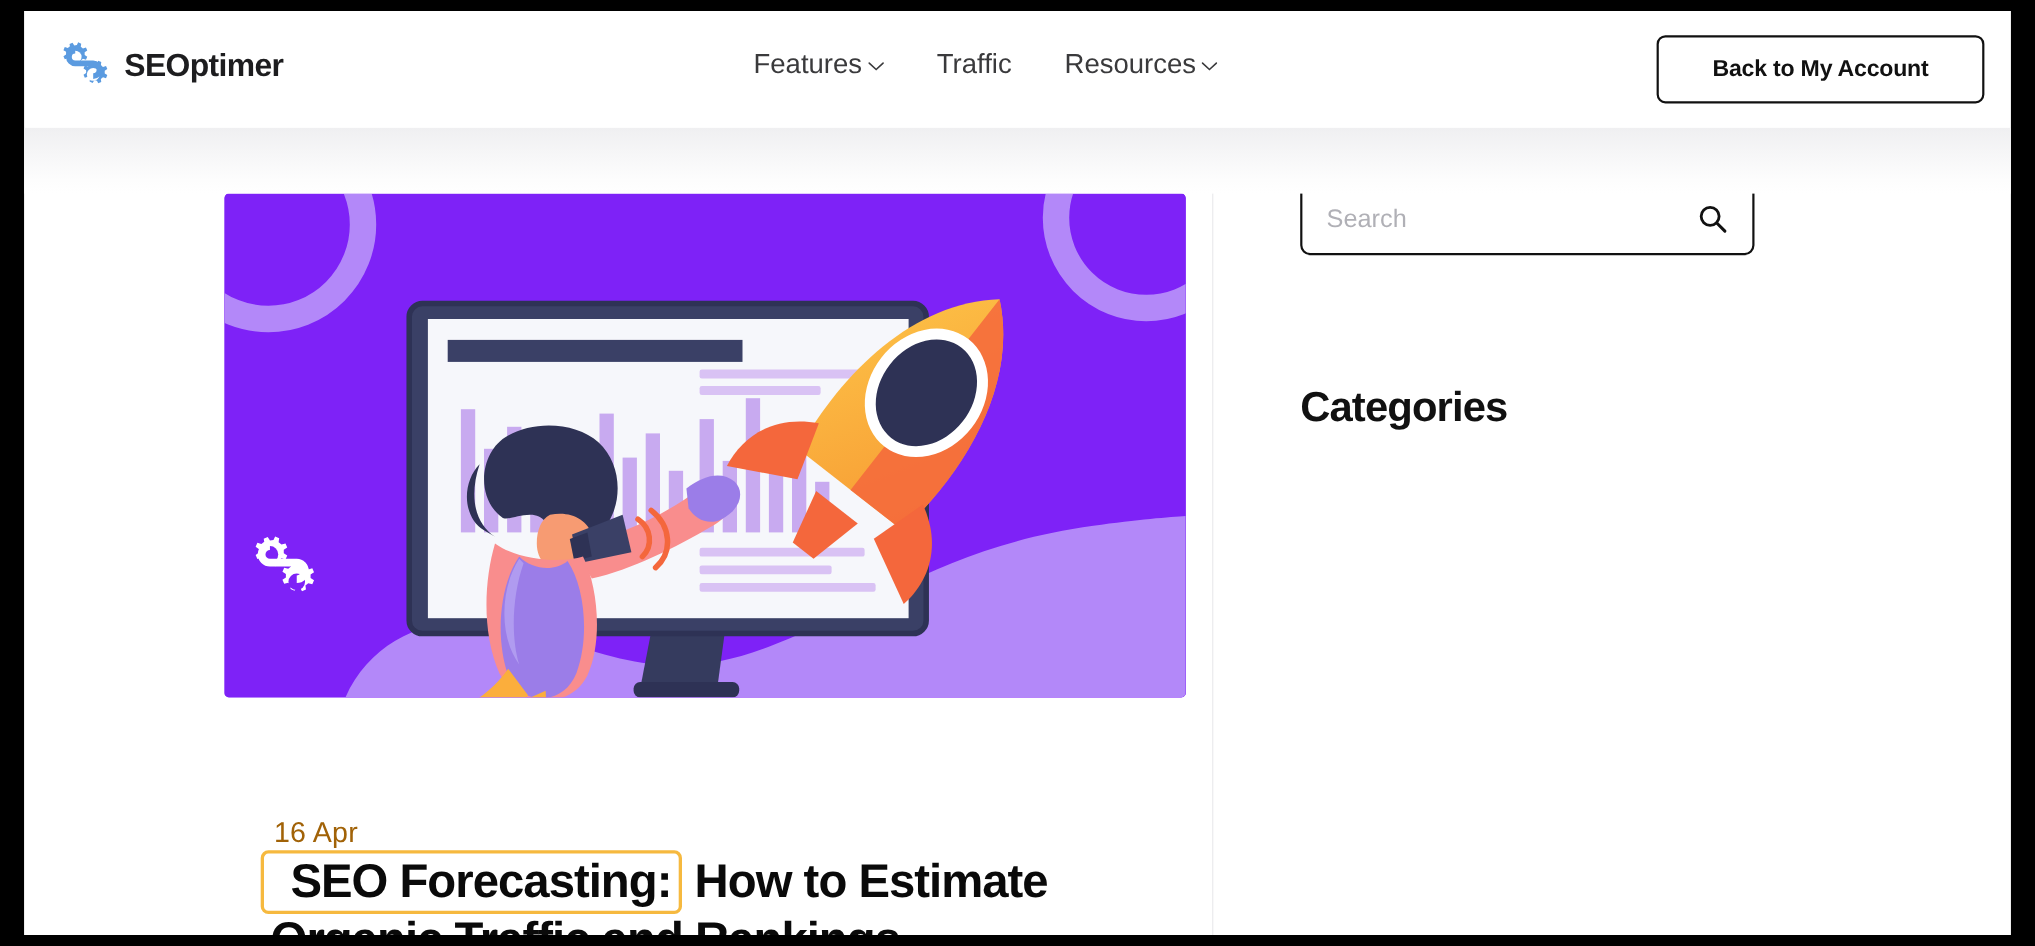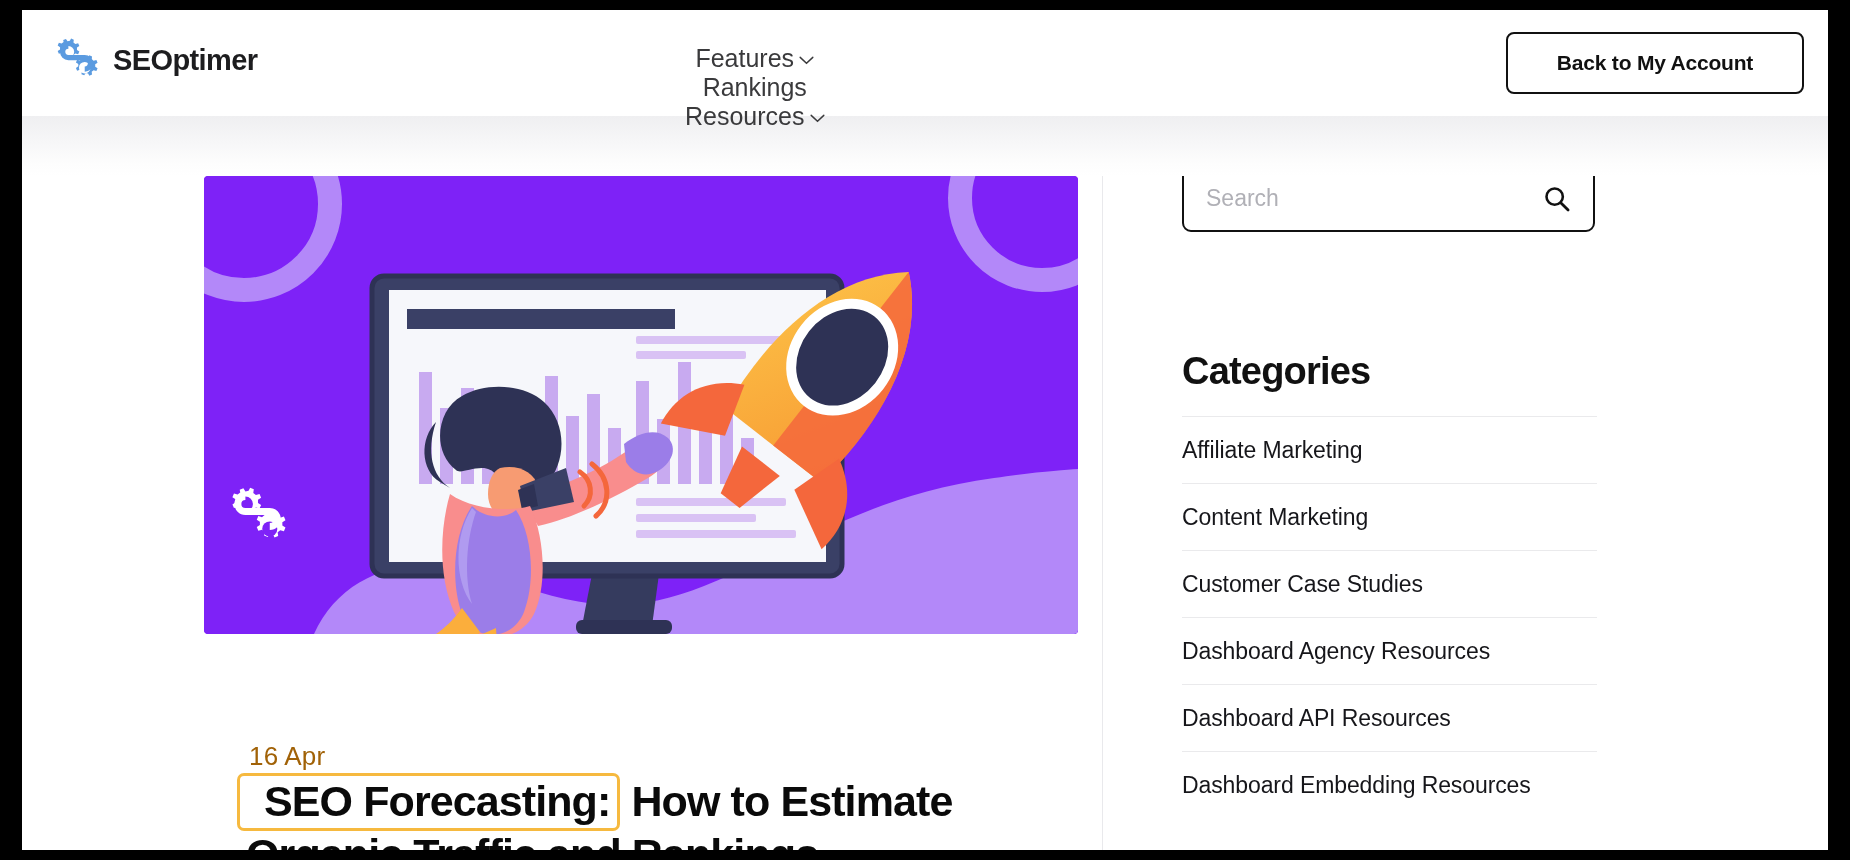--- a/index.html
+++ b/index.html
@@ -36,21 +36,21 @@
     position:absolute; left:32px; top:26px;
     display:flex; align-items:center; gap:11px;
   }
   #logo-mark { width:48px; height:48px; display:block; }
   #logo-text {
     font-size:29px; font-weight:bold; color:#1d1d1f;
     letter-spacing:-0.6px; white-space:nowrap;
   }
   #nav {
     position:absolute; left:639px; top:34px;
-    display:flex; align-items:center; gap:0px;flex-direction:column;
+    display:flex; align-items:center; gap:0px;
   }
   .nav-item {
     display:flex; align-items:center; gap:5px;
     font-size:25px; color:#3a3a3c;
     padding:0 24px; cursor:pointer; white-space:nowrap;
     font-weight:400;
   }
   .caret { display:inline-block; width:15px; height:9px; margin-top:3px; }
   #account-btn {
     position:absolute; right:24px; top:22px;
@@ -172,21 +172,21 @@
     </div>
 
     <nav id="nav">
       <div class="nav-item">
         <span>Features</span>
         <svg class="caret" viewBox="0 0 16 10">
           <path d="M1 1.5 L8 8 L15 1.5" fill="none" stroke="#3a3a3c" stroke-width="1.6" stroke-linecap="round"></path>
         </svg>
       </div>
       <div class="nav-item">
-        <span>Rankings</span>
+        <span>Traffic</span>
       </div>
       <div class="nav-item">
         <span>Resources</span>
         <svg class="caret" viewBox="0 0 16 10">
           <path d="M1 1.5 L8 8 L15 1.5" fill="none" stroke="#3a3a3c" stroke-width="1.6" stroke-linecap="round"></path>
         </svg>
       </div>
     </nav>
 
     <button id="account-btn">Back to My Account</button>
@@ -316,37 +316,17 @@
       <div id="search-box">
         <input id="search-input" type="text" placeholder="Search" style="">
         <svg id="search-icon" viewBox="0 0 24 24">
           <circle cx="10" cy="10" r="7" fill="none" stroke="#111" stroke-width="2.2"></circle>
           <line x1="15.2" y1="15.2" x2="21.5" y2="21.5" stroke="#111" stroke-width="2.4" stroke-linecap="round"></line>
         </svg>
       </div>
 
       <h3 id="categories-title">Categories</h3>
 
-      <ul id="cat-list">
-        <li>
-              <a class="cat-link">Affiliate Marketing</a>
-            </li>
-        <li>
-              <a class="cat-link">Content Marketing</a>
-            </li>
-        <li>
-              <a class="cat-link">Customer Case Studies</a>
-            </li>
-        <li>
-              <a class="cat-link">Dashboard Agency Resources</a>
-            </li>
-        <li>
-              <a class="cat-link">Dashboard API Resources</a>
-            </li>
-        <li>
-              <a class="cat-link">Dashboard Embedding Resources</a>
-            </li>
-      </ul>
     </aside>
 
   </div>
 </div>
 </div>
 
 </body></html>

